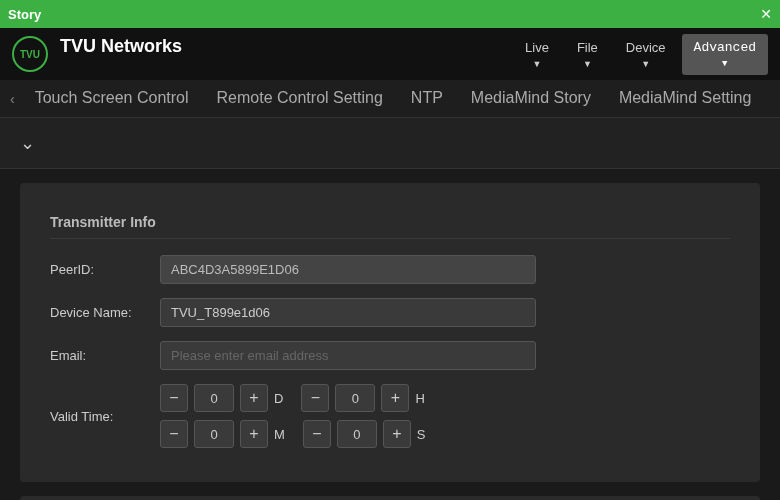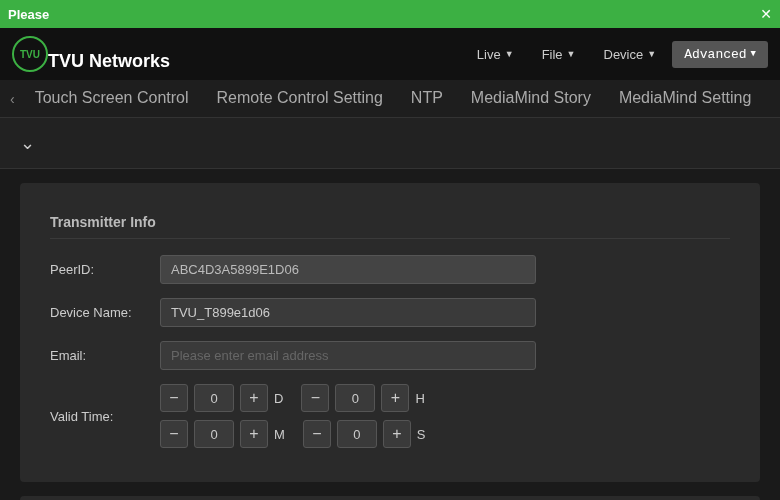--- a/index.html
+++ b/index.html
@@ -39,22 +39,22 @@
     #top-nav {
       display: flex;
       align-items: center;
       background: #111;
       height: 52px;
       padding: 0 12px;
       gap: 4px;
     }
     #logo-area {
       display: flex;
-      align-items: flex-end;
-      gap: 0;
+      align-items: flex-start;
+      gap: 12px;
       margin-right: 20px;
     }
     #logo-icon {
       width: 36px;
       height: 36px;
       border: 2px solid #3cb043;
       border-radius: 50%;
       display: flex;
       align-items: center;
       justify-content: center;
@@ -70,20 +70,21 @@
     .nav-spacer { flex: 1; }
     .nav-item {
       color: #ccc;
       font-size: 13px;
       padding: 6px 12px;
       cursor: pointer;
       display: flex;
       align-items: center;
       gap: 4px;
       border-radius: 3px;
+      flex-direction: column;
     }
     .nav-item.active {
       background: #555;
       color: #fff;
       font-family: Liberation Mono, monospace;
     }
     .nav-chevron { font-size: 9px; }
 
     
     #tab-bar {
@@ -234,21 +235,21 @@
       background: #2a2a2a;
       margin: 0px 20px 14px 20px;
       border-radius: 4px;
       padding: 16px 30px;
     }
   </style>
 </head>
 <body>
 
 <div id="title-bar">
-  <span id="title-bar-title">Please</span>
+  <span id="title-bar-title">Story</span>
   <button id="close-btn">✕</button>
 </div>
 
 <div id="top-nav">
   <div id="logo-area">
     <div id="logo-icon">
       <span>TVU</span>
     </div>
     <span id="brand-name">TVU Networks</span>
   </div>

